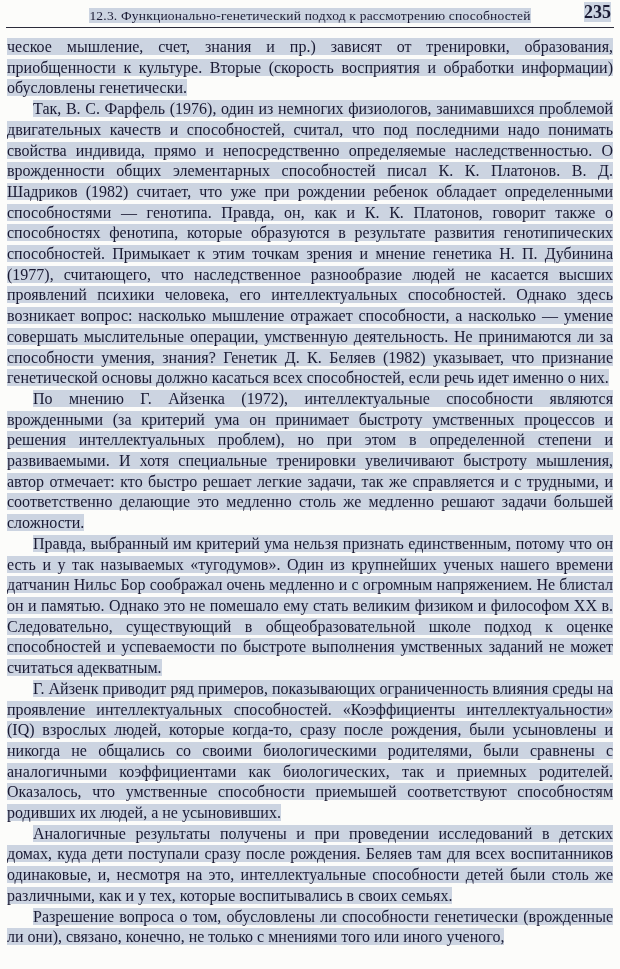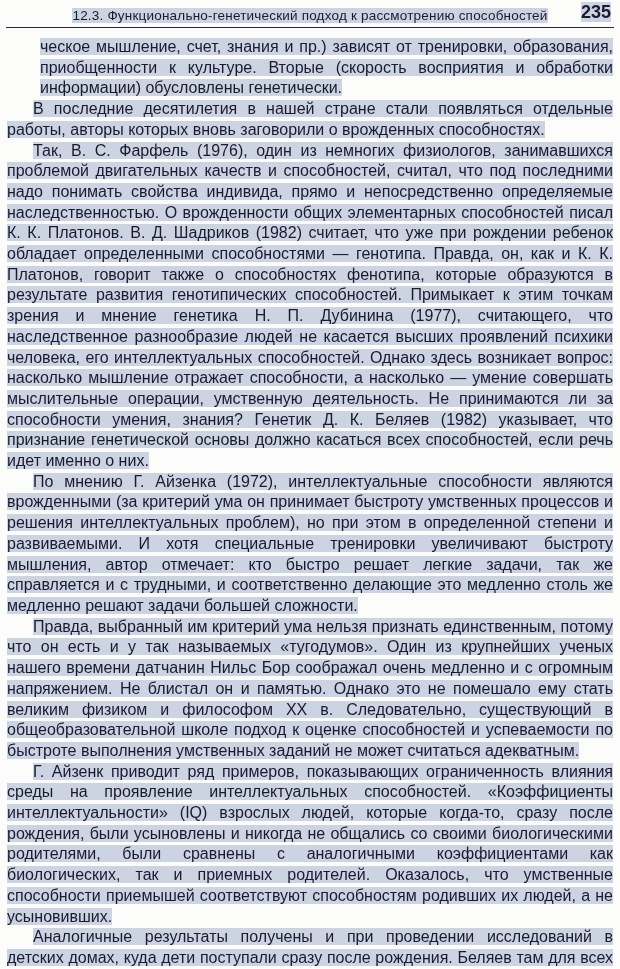--- a/index.html
+++ b/index.html
@@ -4,21 +4,21 @@
 <style>
   * { margin: 0; padding: 0; box-sizing: border-box; }
   html, body { background: #d8d8d4; }
   .page {
     position: relative;
     width: 620px;
     height: 969px;
     margin: 0 auto;
     background: #fcfcfa;
     color: #1a1a33;
-    font-family: Liberation Sans, sans-serif;
+    font-family: Liberation Serif, serif;
     overflow: hidden;
   }
   .running-head {
     position: relative;
     height: 27px;
     padding: 6px 8px 0 8px;
     text-align: center;
   }
   .running-title {
     font-size: 13.5px;
@@ -43,42 +43,40 @@
     line-height: 20.7px;
     text-align: justify;
     hyphens: auto;
     -webkit-hyphens: auto;
   }
   .page-body p {
     text-indent: 26px;
   }
   .page-body p.no-indent {
     text-indent: 0;
-    margin-left: 33px;
   }
   .hl {
     background: #ccd4e1;
   }
 </style>
 </head>
 <body>
 
 <div class="page">
 
   <header>
     <div class="running-head">
       <span class="running-title"><span class="hl">12.3. Функционально-генетический подход к рассмотрению способностей</span></span>
       <span class="running-pagenum"><span class="hl">235</span></span>
     </div>
     <div class="head-rule"></div>
   </header>
 
   <main class="page-body">
     <p class="no-indent"><span class="hl">ческое мышление, счет, знания и пр.) зависят от тренировки, образования, приобщенности к культуре. Вторые (скорость восприятия и обработки информации) обусловлены генетически.</span></p>
-    <p><span class="hl">В последние десятилетия в нашей стране стали появляться отдельные работы, авторы которых вновь заговорили о врожденных способностях.</span></p>
     <p><span class="hl">Так, В. С. Фарфель (1976), один из немногих физиологов, занимавшихся проблемой двигательных качеств и способностей, считал, что под последними надо понимать свойства индивида, прямо и непосредственно определяемые наследственностью. О врожденности общих элементарных способностей писал К. К. Платонов. В. Д. Шадриков (1982) считает, что уже при рождении ребенок обладает определенными способностями — генотипа. Правда, он, как и К. К. Платонов, говорит также о способностях фенотипа, которые образуются в результате развития генотипических способностей. Примыкает к этим точкам зрения и мнение генетика Н. П. Дубинина (1977), считающего, что наследственное разнообразие людей не касается высших проявлений психики человека, его интеллектуальных способностей. Однако здесь возникает вопрос: насколько мышление отражает способности, а насколько — умение совершать мыслительные операции, умственную деятельность. Не принимаются ли за способности умения, знания? Генетик Д. К. Беляев (1982) указывает, что признание генетической основы должно касаться всех способностей, если речь идет именно о них.</span></p>
     <p><span class="hl">По мнению Г. Айзенка (1972), интеллектуальные способности являются врожденными (за критерий ума он принимает быстроту умственных процессов и решения интеллектуальных проблем), но при этом в определенной степени и развиваемыми. И хотя специальные тренировки увеличивают быстроту мышления, автор отмечает: кто быстро решает легкие задачи, так же справляется и с трудными, и соответственно делающие это медленно столь же медленно решают задачи большей сложности.</span></p>
     <p><span class="hl">Правда, выбранный им критерий ума нельзя признать единственным, потому что он есть и у так называемых «тугодумов». Один из крупнейших ученых нашего времени датчанин Нильс Бор соображал очень медленно и с огромным напряжением. Не блистал он и памятью. Однако это не помешало ему стать великим физиком и философом XX в. Следовательно, существующий в общеобразовательной школе подход к оценке способностей и успеваемости по быстроте выполнения умственных заданий не может считаться адекватным.</span></p>
     <p><span class="hl">Г. Айзенк приводит ряд примеров, показывающих ограниченность влияния среды на проявление интеллектуальных способностей. «Коэффициенты интеллектуальности» (IQ) взрослых людей, которые когда-то, сразу после рождения, были усыновлены и никогда не общались со своими биологическими родителями, были сравнены с аналогичными коэффициентами как биологических, так и приемных родителей. Оказалось, что умственные способности приемышей соответствуют способностям родивших их людей, а не усыновивших.</span></p>
     <p><span class="hl">Аналогичные результаты получены и при проведении исследований в детских домах, куда дети поступали сразу после рождения. Беляев там для всех воспитанников одинаковые, и, несмотря на это, интеллектуальные способности детей были столь же различными, как и у тех, которые воспитывались в своих семьях.</span></p>
     <p><span class="hl">Разрешение вопроса о том, обусловлены ли способности генетически (врожденные ли они), связано, конечно, не только с мнениями того или иного ученого,</span></p>
   </main>
 
 </div>
 

